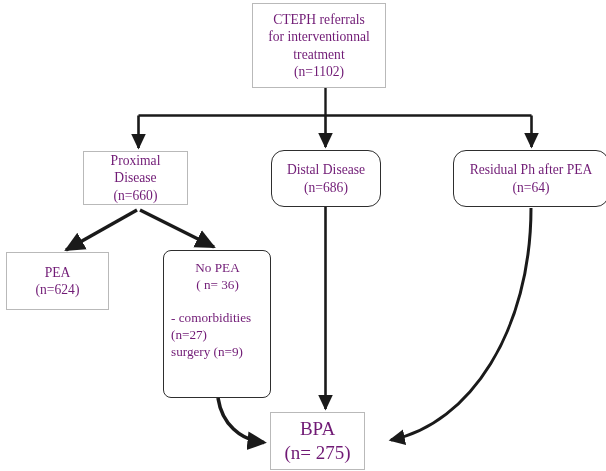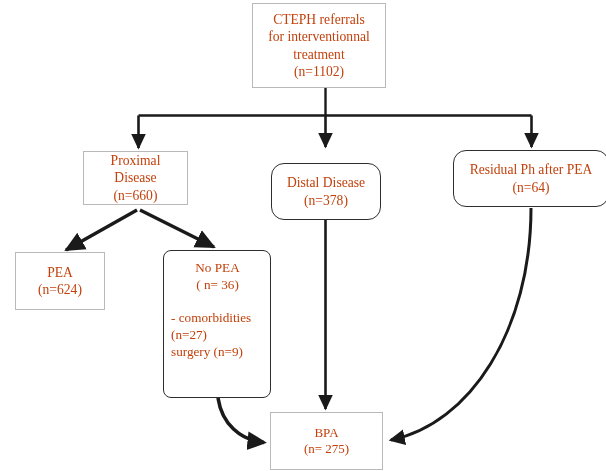--- a/index.html
+++ b/index.html
@@ -7,21 +7,21 @@
     padding: 0;
     background: #ffffff;
   }
   #canvas {
     position: relative;
     width: 606px;
     height: 471px;
     background: #ffffff;
     overflow: hidden;
     font-family: "Liberation Serif", "DejaVu Serif", serif;
-    color: #c2410c;
+    color: #701a75;
   }
   .node {
     position: absolute;
     box-sizing: border-box;
     display: flex;
     flex-direction: column;
     align-items: center;
     justify-content: center;
     text-align: center;
     background: #ffffff;
@@ -58,25 +58,25 @@
     position: absolute;
     left: 0;
     top: 0;
     width: 606px;
     height: 471px;
     overflow: visible;
   }
   
   #n-top     { left: 252px; top: 3px;   width: 134px; height: 85px;  font-size: 13.6px; }
   #n-prox    { left: 83px;  top: 151px; width: 105px; height: 54px;  font-size: 13.6px; }
-  #n-distal  { left: 271px; top: 150px; width: 110px; height: 57px;  font-size: 13.6px; margin-top: 13px; }
+  #n-distal  { left: 271px; top: 150px; width: 110px; height: 57px;  font-size: 13.6px; }
   #n-resid   { left: 453px; top: 150px; width: 156px; height: 57px;  font-size: 13.6px; }
-  #n-pea     { left: 15px;   top: 252px; width: 90px; height: 58px;  font-size: 13.6px; }
+  #n-pea     { left: 6px;   top: 252px; width: 103px; height: 58px;  font-size: 13.6px; }
   #n-nopea   { left: 163px; top: 250px; width: 108px; height: 148px; font-size: 13.2px; padding: 9px 6px 6px 7px; }
-  #n-bpa     { left: 270px; top: 412px; width: 113px; height: 58px;  font-size: 13px; }
+  #n-bpa     { left: 270px; top: 412px; width: 95px; height: 58px;  font-size: 19px; }
 </style>
 </head>
 <body>
 
 <div id="canvas">
 
   <svg class="wires" viewBox="0 0 606 471" xmlns="http://www.w3.org/2000/svg">
     <defs>
       <marker id="ah" markerWidth="8" markerHeight="8" refX="5.4" refY="3" orient="auto" markerUnits="strokeWidth">
         <path d="M0,0.2 L6,3 L0,5.8 z" fill="#1a1a1a"></path>
@@ -115,21 +115,21 @@
   </div>
 
   <div class="node sq" id="n-prox">
     <span class="ln">Proximal</span>
     <span class="ln">Disease</span>
     <span class="ln">(n=660)</span>
   </div>
 
   <div class="node rnd" id="n-distal">
     <span class="ln">Distal Disease</span>
-    <span class="ln">(n=378)</span>
+    <span class="ln">(n=686)</span>
   </div>
 
   <div class="node rnd" id="n-resid">
     <span class="ln">Residual Ph after PEA</span>
     <span class="ln">(n=64)</span>
   </div>
 
   <div class="node sq" id="n-pea">
     <span class="ln">PEA</span>
     <span class="ln">(n=624)</span>

